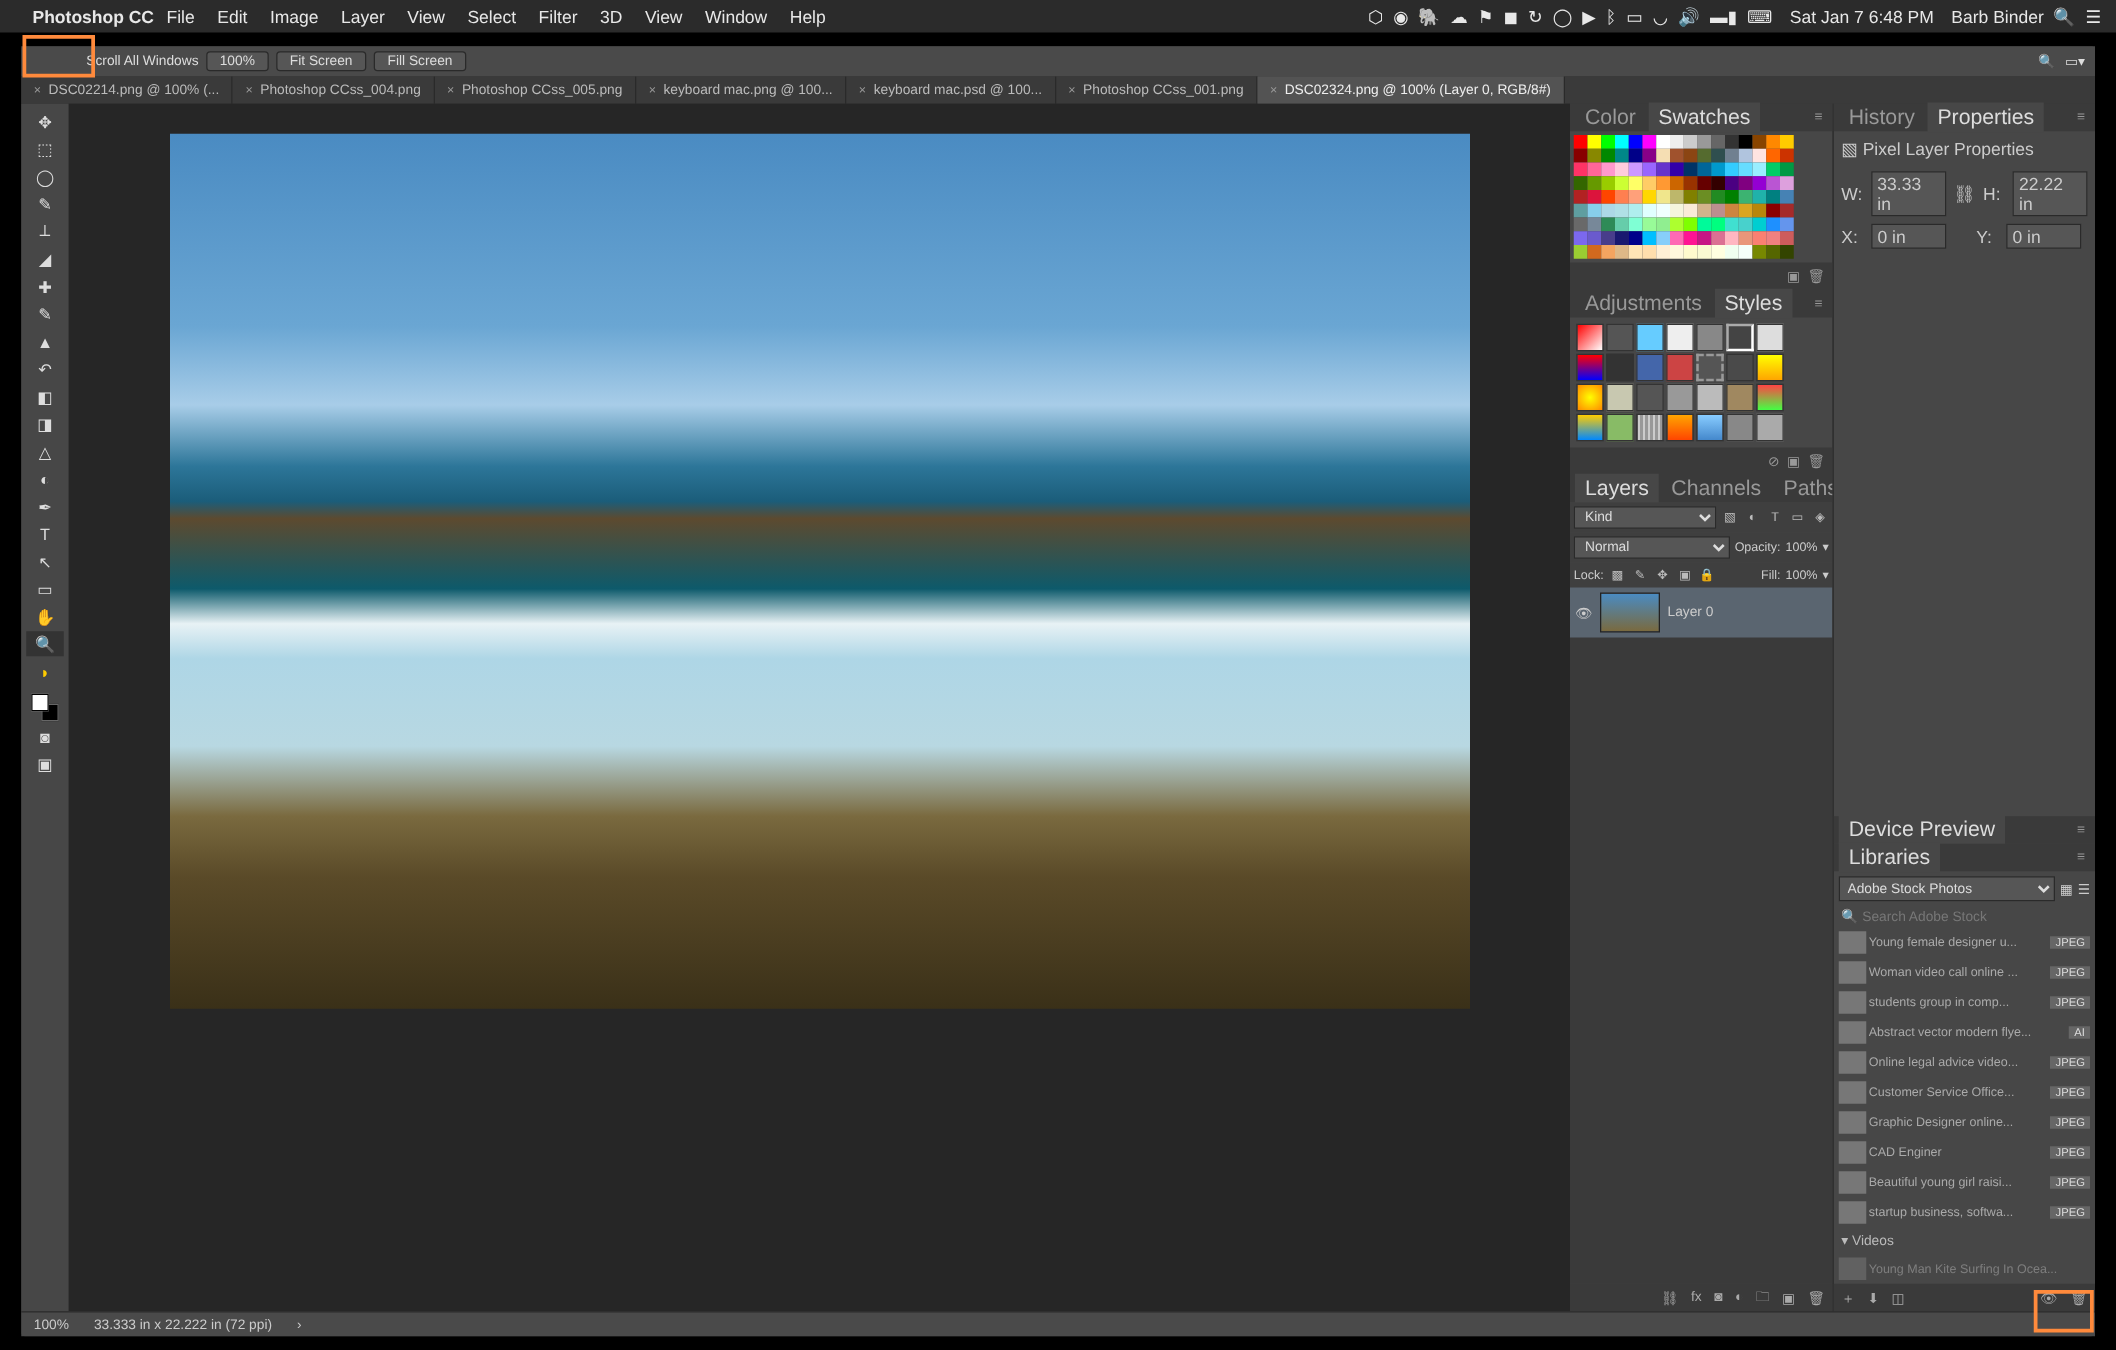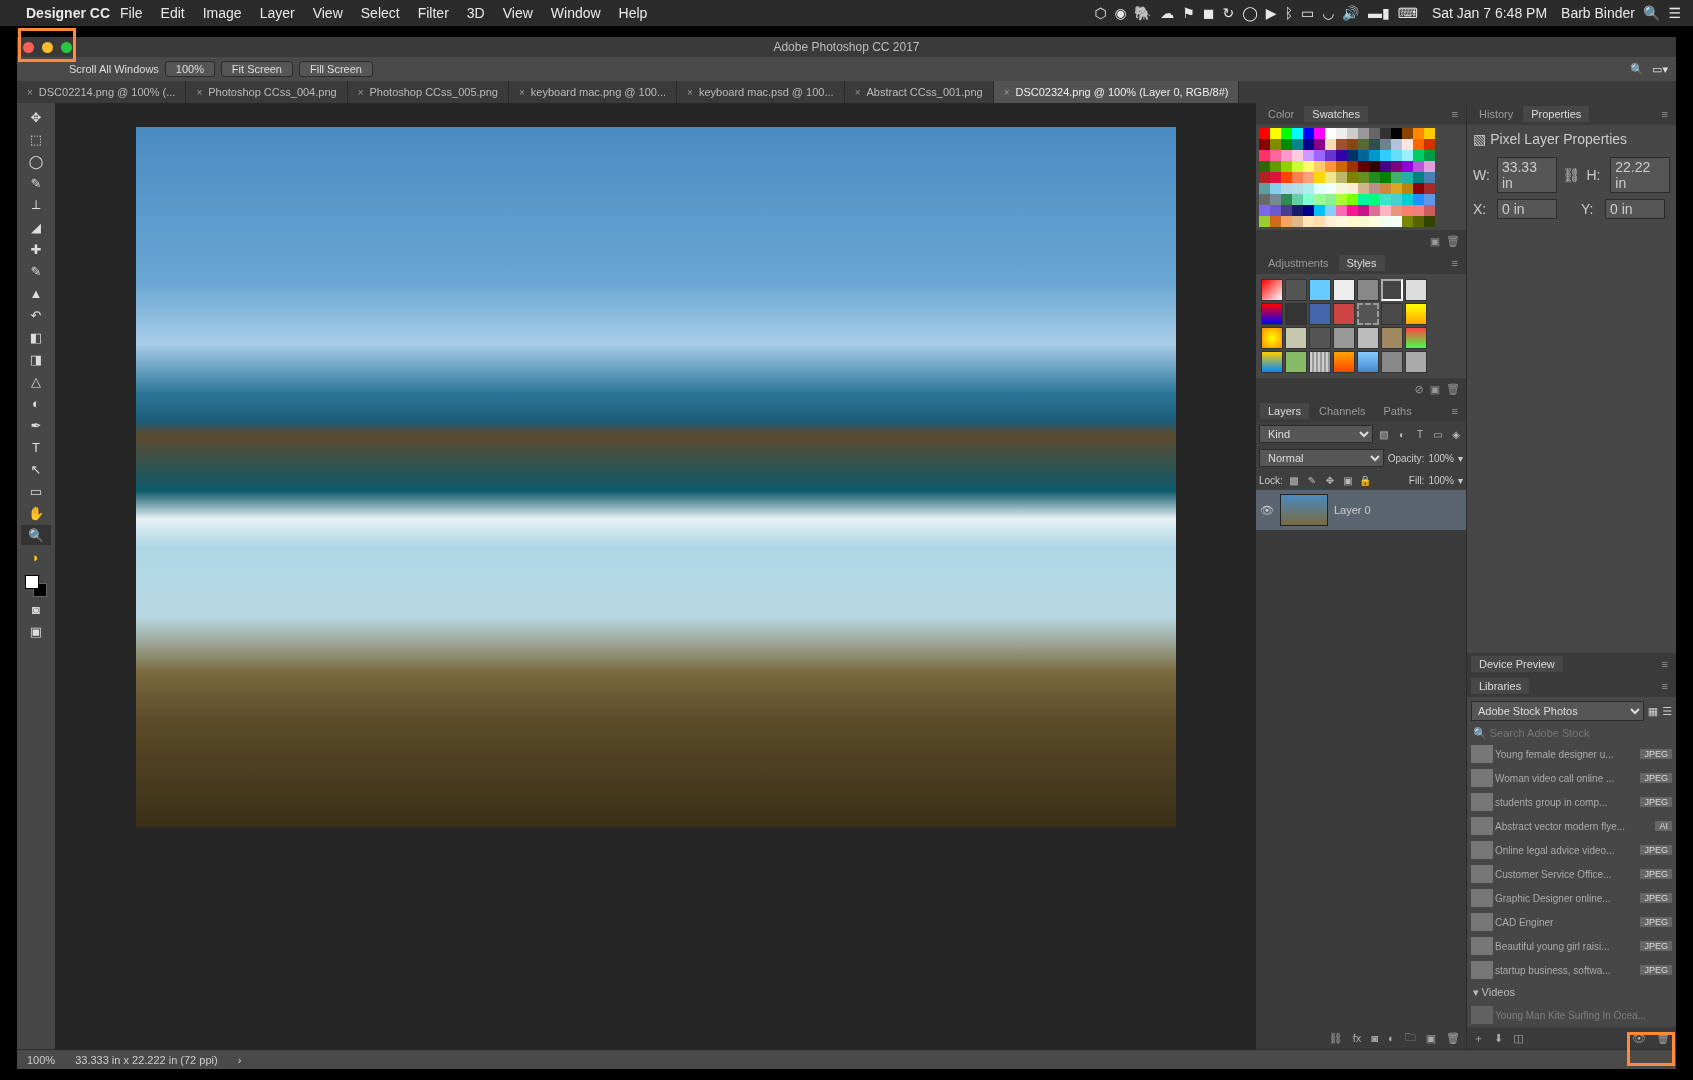--- a/index.html
+++ b/index.html
@@ -33,21 +33,21 @@
 .tbtn{width:30px;height:20px;display:flex;align-items:center;justify-content:center;color:#ddd;font-size:13px}
 .tbtn.active{background:#333}
 .fgbg{width:22px;height:22px;position:relative;margin-top:6px}
 .fgbg .fg{position:absolute;width:14px;height:14px;background:#fff;border:1px solid #000;top:0;left:0}
 .fgbg .bg{position:absolute;width:14px;height:14px;background:#000;border:1px solid #666;bottom:0;right:0}
 .canvas{flex:1;background:#262626;display:flex;align-items:flex-start;justify-content:center;padding:24px;overflow:hidden}
 .img{width:1040px;height:700px;background:linear-gradient(to bottom,#4a8bc2 0%,#6aa6d3 22%,#a8cde8 31%,#2d7699 38%,#1b5d7a 42%,#5d4a2f 44%,#0d5a6b 52%,#e8f2f5 56%,#aed6e6 60%,#b8d8e2 70%,#7a6a3f 78%,#5a4a28 85%,#3a3018 100%)}
 .rightcol{width:210px;background:#474747;display:flex;flex-direction:column;font-size:11px;color:#ccc}
 .farright{width:210px;background:#474747;display:flex;flex-direction:column;font-size:11px;color:#ccc;border-left:1px solid #2a2a2a}
 .panelhead{height:22px;background:#3a3a3a;display:flex;align-items:center;padding:0 4px;gap:2px}
-.ptab{padding:2px 8px;color:#999;font-size:11px}
+.ptab{padding:2px 8px;color:#999;font-size:17px}
 .ptab.active{background:#474747;color:#ddd}
 .panelhead .pmenu{margin-left:auto;color:#999;padding:0 4px}
 .swgrid{display:grid;grid-template-columns:repeat(16,11px);grid-auto-rows:11px;gap:0;padding:3px}
 .sw{width:11px;height:11px}
 .panelfoot{height:22px;background:#3a3a3a;display:flex;align-items:center;justify-content:flex-end;gap:6px;padding:0 6px;font-size:11px;color:#999}
 .stgrid{display:grid;grid-template-columns:repeat(7,22px);grid-auto-rows:22px;gap:2px;padding:5px}
 .st{width:22px;height:22px;background:#555;border:1px solid #333}
 .layerspanel{flex:1;display:flex;flex-direction:column}
 .layctrls{display:flex;align-items:center;gap:4px;padding:3px;background:#3f3f3f}
 .laysel{flex:1;background:#565656;border:1px solid #2a2a2a;color:#ddd;font-size:11px;padding:1px 4px}
@@ -75,21 +75,21 @@
 .libfoot{margin-top:auto;height:22px;background:#3a3a3a;display:flex;align-items:center;gap:10px;padding:0 6px;font-size:11px;color:#aaa}
 .libfoot .spacer{flex:1}
 .highlight1{position:absolute;top:28px;left:18px;width:58px;height:34px;border:3px solid #ff8a3c;z-index:20}
 .highlight2{position:absolute;bottom:14px;right:18px;width:48px;height:34px;border:3px solid #ff8a3c;z-index:20}
 </style>
 </head>
 <body>
 
 <div class="menubar">
   <span class="apple"></span>
-  <span class="appname">Designer CC</span>
+  <span class="appname">Photoshop CC</span>
   <span class="menu-item">File</span>
   <span class="menu-item">Edit</span>
   <span class="menu-item">Image</span>
   <span class="menu-item">Layer</span>
   <span class="menu-item">View</span>
   <span class="menu-item">Select</span>
   <span class="menu-item">Filter</span>
   <span class="menu-item">3D</span>
   <span class="menu-item">View</span>
   <span class="menu-item">Window</span>
@@ -114,28 +114,20 @@
     <span class="user">Barb Binder</span>
     <span class="mi">🔍</span>
     <span class="mi">☰</span>
   </div>
 </div>
 
 <div class="highlight1"></div>
 <div class="highlight2"></div>
 
 <div class="window">
-  <div class="titlebar">
-    <div class="traffic">
-      <div class="tl r"></div>
-      <div class="tl y"></div>
-      <div class="tl g"></div>
-    </div>
-    <span>Adobe Photoshop CC 2017</span>
-  </div>
 
   <div class="optbar">
     <span class="olabel">Scroll All Windows</span>
     <span class="oinput">100%</span>
     <span class="obtn">Fit Screen</span>
     <span class="obtn">Fill Screen</span>
     <div class="rightctrls">
       <span>🔍</span>
       <span>▭▾</span>
     </div>
@@ -157,21 +149,21 @@
     <div class="tab">
         <span class="x">×</span>
         <span>keyboard mac.png @ 100...</span>
       </div>
     <div class="tab">
         <span class="x">×</span>
         <span>keyboard mac.psd @ 100...</span>
       </div>
     <div class="tab">
         <span class="x">×</span>
-        <span>Abstract CCss_001.png</span>
+        <span>Photoshop CCss_001.png</span>
       </div>
     <div class="tab active">
         <span class="x">×</span>
         <span>DSC02324.png @ 100% (Layer 0, RGB/8#)</span>
       </div>
   </div>
 
   <div class="mainrow">
     <div class="toolcol">
       <div class="tbtn">✥</div>

